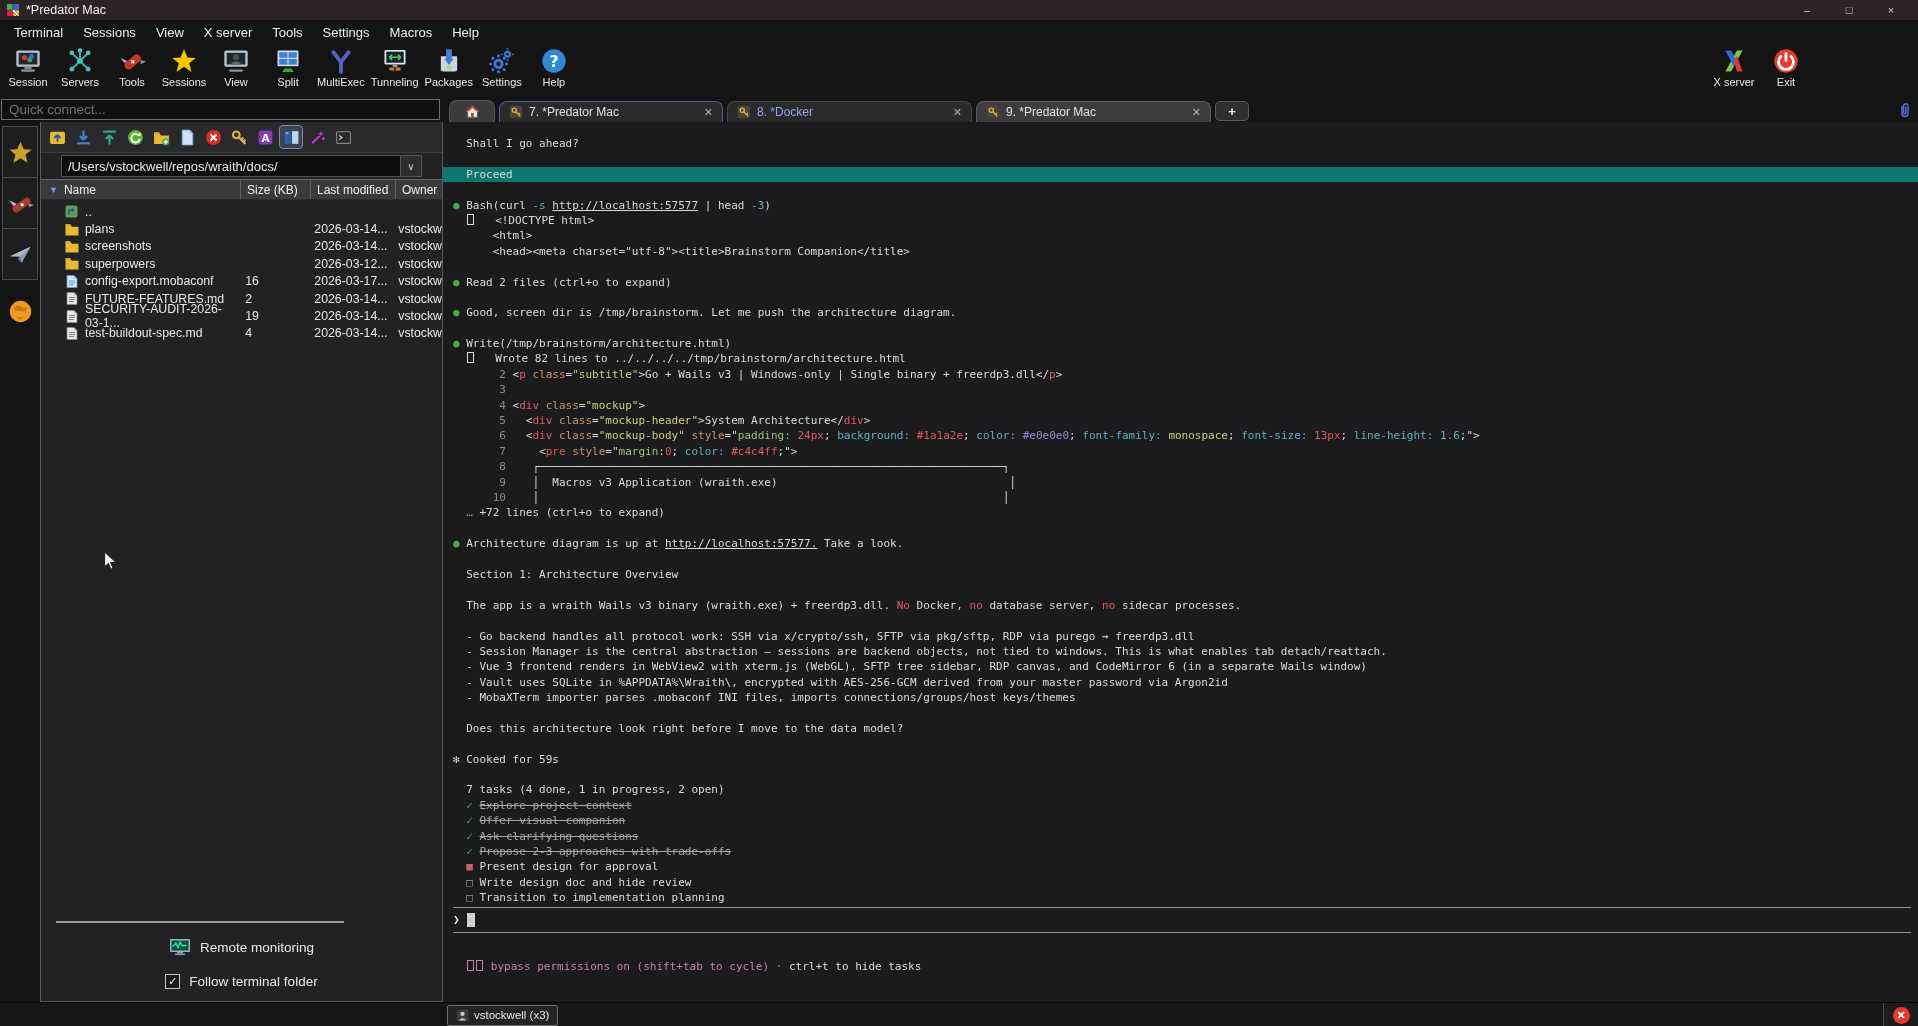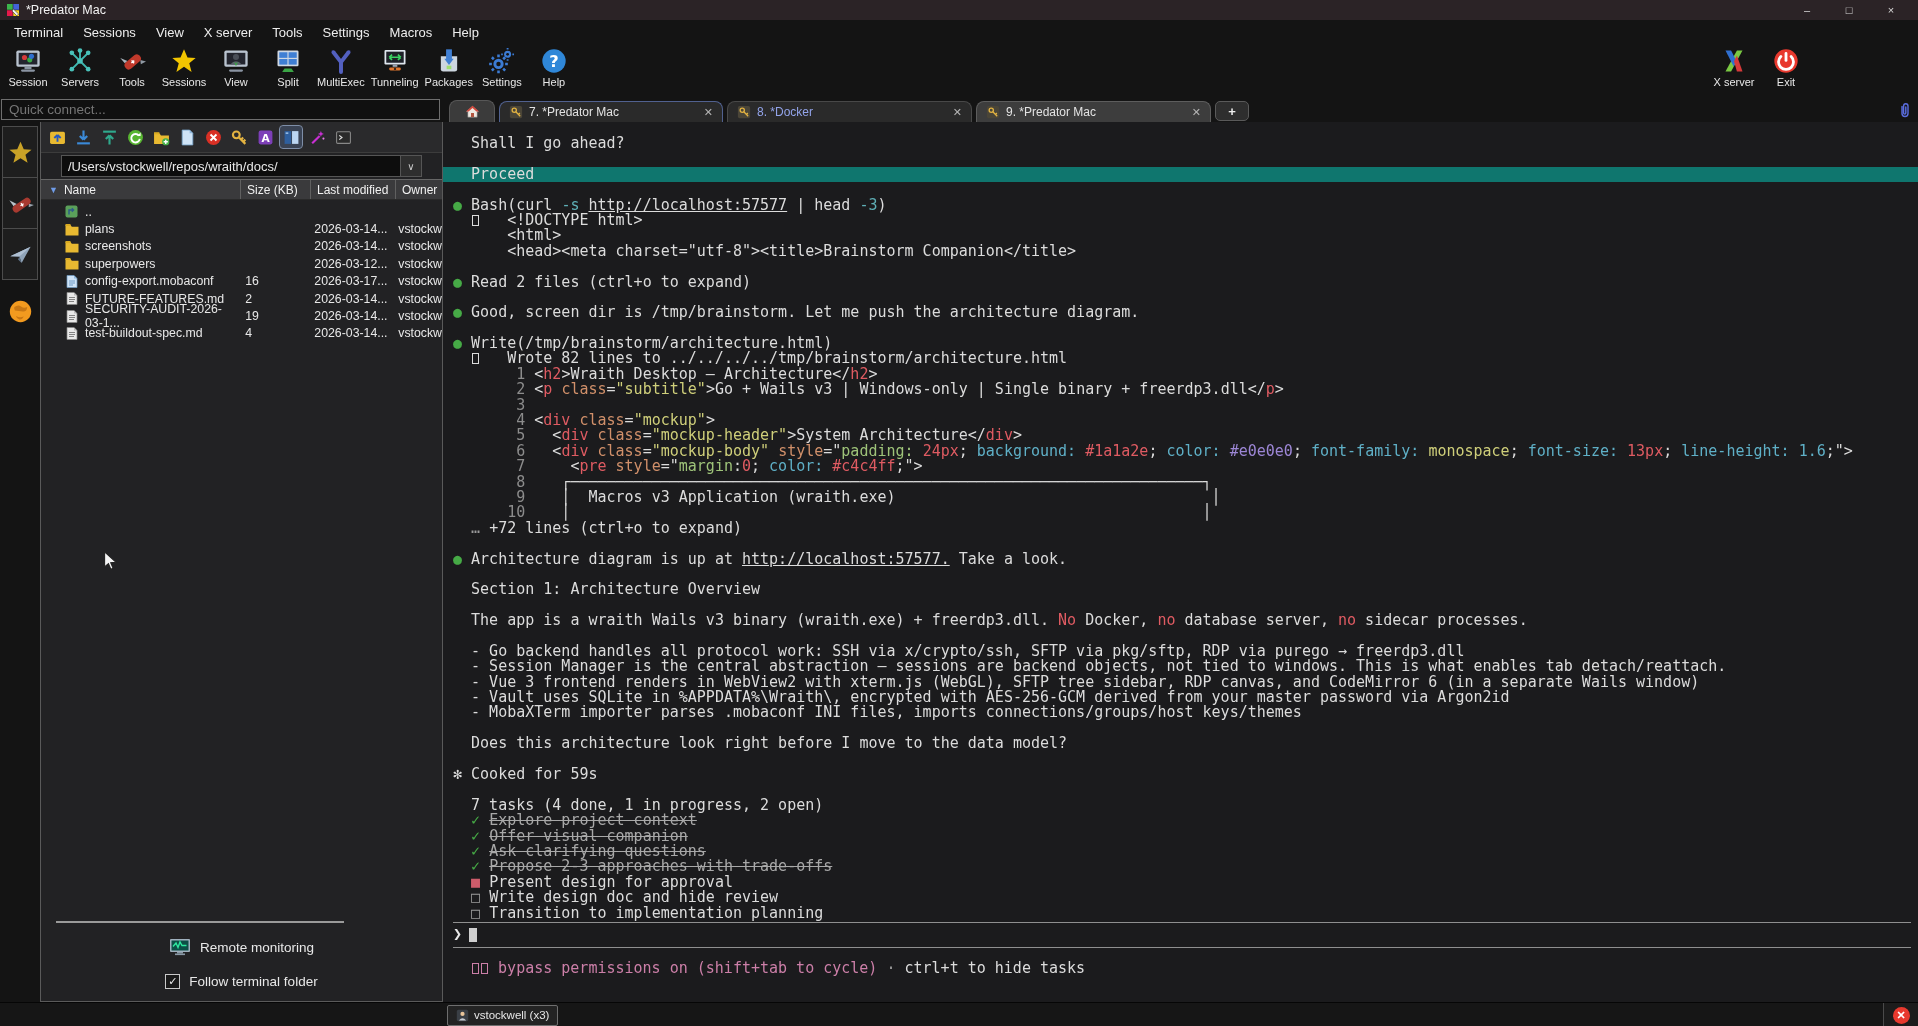--- a/index.html
+++ b/index.html
@@ -80,37 +80,37 @@
   .fbottom{padding-bottom:8px}
   .fsep{margin-left:15px;width:288px;border-top:2px solid #9a9a9a;margin-bottom:12px}
   .fmon,.ffollow{display:flex;align-items:center;justify-content:center;gap:9px;color:#e8e8e8;font-size:13.5px;height:24px}
   .ffollow{margin-top:10px}
   .checkbox{width:13px;height:13px;border:1px solid #c9c9c9;display:flex;align-items:center;justify-content:center;
             font-size:11px;color:#efefef;background:#1a1a1a}
   .fmon svg{width:22px;height:18px}
 
   
   .terminal{flex:1;background:#1b1b1d;position:relative;padding:14px 0 0 10px;box-sizing:border-box;
-            font-family:"DejaVu Sans Mono","DejaVu Sans",monospace;font-size:15px;line-height:15.4px;
+            font-family:"DejaVu Sans Mono","DejaVu Sans",monospace;font-size:11px;line-height:15.4px;
             color:#dcdcdc;overflow:hidden}
   .tline{white-space:pre;height:15.4px}
   .tline.bar{background:#0f766e;margin-left:-10px;padding-left:10px}
   .w{color:#dcdcdc}.g{color:#46aa46}.gy{color:#9a9a9a}.te{color:#5fb0b7}
   .rd{color:#df5b62}.or{color:#d1906a}.yl{color:#cfcf7a}.cy{color:#5fb0c7}
   .pu{color:#9d87d6}.grn{color:#9ec379}.ln{color:#8c8c8c}
   .sq{color:#cd5c6b}.pk{color:#cc7fa8}
   .u{text-decoration:underline}
   .st{color:#a8a8a8;text-decoration:line-through}
   .tofu{display:inline-block;width:7px;height:11px;border:1px solid currentColor;vertical-align:-1px;
         box-sizing:border-box;margin:0 1px}
   .inputbox{margin-right:7px;border-top:1px solid #8f8f8f;border-bottom:1px solid #8f8f8f;height:24px;
             display:flex;align-items:center;gap:7px;margin-top:1px}
   .prompt{color:#e8e8e8}
   .cursor-block{display:inline-block;width:8px;height:14px;background:#cfcfcf}
-  .tstatus{margin-top:13px;white-space:pre}
+  .tstatus{margin-top:26px;white-space:pre}
 
   
   .statusbar{height:24px;background:#161616;border-top:1px solid #060606;display:flex;align-items:center;position:relative}
   .sess-tab{margin-left:447px;height:19px;border:1px solid #6e6e6e;background:#232323;border-radius:2px;
             display:flex;align-items:center;gap:5px;padding:0 8px;font-size:11.5px;color:#e6e6e6}
   .sess-tab svg{width:13px;height:13px}
   .sb-right{position:absolute;right:0;top:0;bottom:0;width:34px;border-left:1px solid #4a4a4a;
             display:flex;align-items:center;justify-content:center;background:#1c1c1c}
   .redx{width:17px;height:17px;border-radius:50%;background:#e8392e;color:#fff;font-size:11px;font-weight:bold;
         display:flex;align-items:center;justify-content:center}
@@ -635,21 +635,20 @@
         <div class="tline"><span class="w">  </span><span class="tofu w"></span><span class="w">   </span><span class="w">&lt;!DOCTYPE html&gt;</span></div>
         <div class="tline"><span class="w">      &lt;html&gt;</span></div>
         <div class="tline"><span class="w">      &lt;head&gt;&lt;meta charset="utf-8"&gt;&lt;title&gt;Brainstorm Companion&lt;/title&gt;</span></div>
         <div class="tline">&nbsp;</div>
         <div class="tline"><span class="g">●</span><span class="w"> Read 2 files (ctrl+o to expand)</span></div>
         <div class="tline">&nbsp;</div>
         <div class="tline"><span class="g">●</span><span class="w"> Good, screen dir is /tmp/brainstorm. Let me push the architecture diagram.</span></div>
         <div class="tline">&nbsp;</div>
         <div class="tline"><span class="g">●</span><span class="w"> Write(/tmp/brainstorm/architecture.html)</span></div>
         <div class="tline"><span class="w">  </span><span class="tofu w"></span><span class="w">   </span><span class="w">Wrote 82 lines to ../../../../tmp/brainstorm/architecture.html</span></div>
-        <div class="tline"><span class="ln">       1 </span><span class="w">&lt;</span><span class="rd">h2</span><span class="w">&gt;Wraith Desktop — Architecture&lt;/</span><span class="rd">h2</span><span class="w">&gt;</span></div>
         <div class="tline"><span class="ln">       2 </span><span class="w">&lt;</span><span class="rd">p</span><span class="w"> </span><span class="or">class</span><span class="w">=</span><span class="yl">"subtitle"</span><span class="w">&gt;Go + Wails v3 | Windows-only | Single binary + freerdp3.dll&lt;/</span><span class="rd">p</span><span class="w">&gt;</span></div>
         <div class="tline"><span class="ln">       3</span></div>
         <div class="tline"><span class="ln">       4 </span><span class="w">&lt;</span><span class="rd">div</span><span class="w"> </span><span class="or">class</span><span class="w">=</span><span class="yl">"mockup"</span><span class="w">&gt;</span></div>
         <div class="tline"><span class="ln">       5 </span><span class="w">  &lt;</span><span class="rd">div</span><span class="w"> </span><span class="or">class</span><span class="w">=</span><span class="yl">"mockup-header"</span><span class="w">&gt;System Architecture&lt;/</span><span class="rd">div</span><span class="w">&gt;</span></div>
         <div class="tline"><span class="ln">       6 </span><span class="w">  &lt;</span><span class="rd">div</span><span class="w"> </span><span class="or">class</span><span class="w">=</span><span class="yl">"mockup-body"</span><span class="w"> </span><span class="or">style</span><span class="w">="</span><span class="grn">padding:</span><span class="w"> </span><span class="rd">24px</span><span class="w">; </span><span class="cy">background:</span><span class="w"> </span><span class="rd">#1a1a2e</span><span class="w">; </span><span class="cy">color:</span><span class="w"> </span><span class="pu">#e0e0e0</span><span class="w">; </span><span class="cy">font-family:</span><span class="w"> </span><span class="yl">monospace</span><span class="w">; </span><span class="cy">font-size:</span><span class="w"> </span><span class="rd">13px</span><span class="w">; </span><span class="cy">line-height:</span><span class="w"> </span><span class="cy">1.6</span><span class="w">;"</span><span class="w">&gt;</span></div>
         <div class="tline"><span class="ln">       7 </span><span class="w">    &lt;</span><span class="rd">pre</span><span class="w"> </span><span class="or">style</span><span class="w">="</span><span class="grn">margin</span><span class="w">:</span><span class="rd">0</span><span class="w">; </span><span class="cy">color:</span><span class="w"> </span><span class="rd">#c4c4ff</span><span class="w">;"</span><span class="w">&gt;</span></div>
         <div class="tline"><span class="ln">       8 </span><span class="w">   ┌──────────────────────────────────────────────────────────────────────┐</span></div>
         <div class="tline"><span class="ln">       9 </span><span class="w">   │  Macros v3 Application (wraith.exe)                                   │</span></div>
         <div class="tline"><span class="ln">      10 </span><span class="w">   │                                                                      │</span></div>
         <div class="tline"><span class="gy">  … </span><span class="w">+72 lines (ctrl+o to expand)</span></div>

